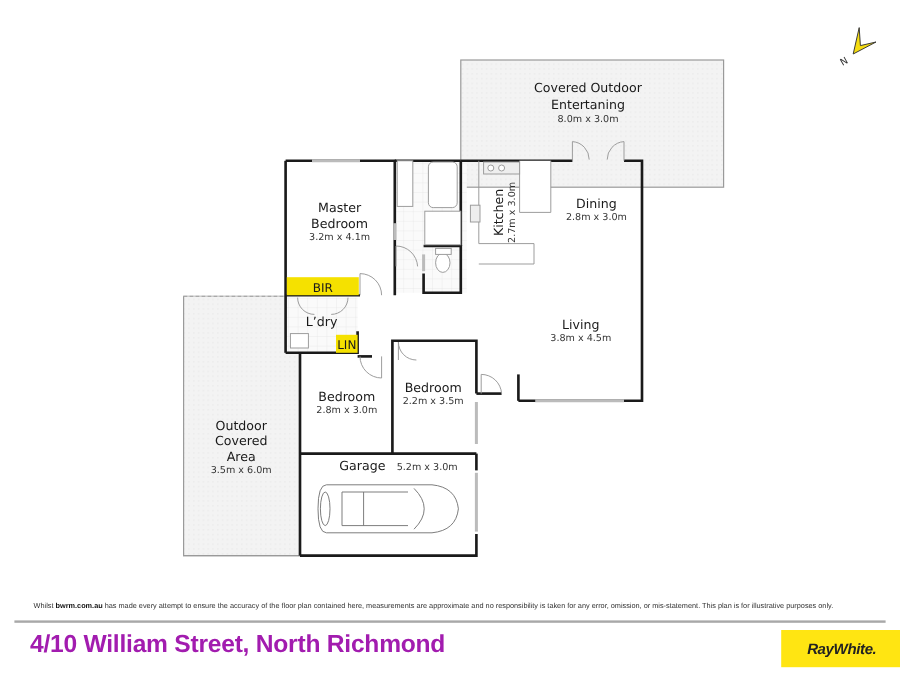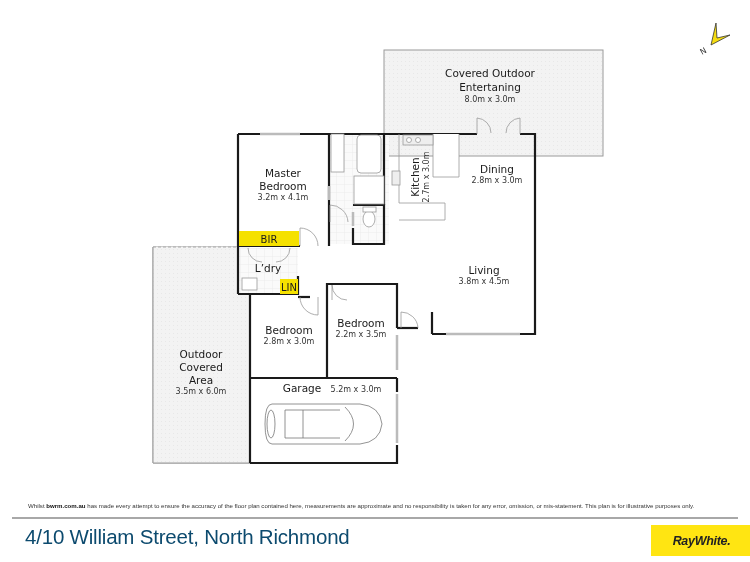--- a/index.html
+++ b/index.html
@@ -4,21 +4,21 @@
 <style>
   html, body { margin:0; padding:0; background:#ffffff; }
   body { width:750px; height:562px; position:relative; overflow:hidden; font-family:"DejaVu Sans", "Liberation Sans", sans-serif; color:#1a1a1a; }
   #plan { position:absolute; left:0; top:0; width:750px; height:495px; }
   .room-label { font-family:"DejaVu Sans", sans-serif; font-size:10.5px; fill:#1a1a1a; text-anchor:middle; }
   .room-dim { font-family:"DejaVu Sans", sans-serif; font-size:8px; fill:#333; text-anchor:middle; }
   .tag-label { font-family:"DejaVu Sans", sans-serif; font-size:10px; fill:#1a1a1a; text-anchor:middle; }
   .disclaimer { position:absolute; left:28px; top:502px; width:720px; font-family:"Liberation Sans", sans-serif; font-size:6.1px; color:#333; white-space:nowrap; }
   .disclaimer b { color:#111; font-weight:bold; }
   .divider { position:absolute; left:12px; top:517px; width:726px; height:2px; background:#a8a8a8; }
-  .address { position:absolute; left:25px; top:525px; font-family:"Liberation Sans", sans-serif; font-weight:normal; font-size:20.5px; color:#0c4a6e; letter-spacing:-0.2px; }
+  .address { position:absolute; left:25px; top:525px; font-family:"Liberation Sans", sans-serif; font-weight:bold; font-size:20.5px; color:#a21caf; letter-spacing:-0.2px; }
   .logo { position:absolute; left:651px; top:525px; width:101px; height:31px; background:#ffe512; display:flex; align-items:center; justify-content:center; }
   .logo span { font-family:"Liberation Sans", sans-serif; font-weight:bold; font-style:italic; font-size:12.5px; color:#222; letter-spacing:-0.3px; }
 </style>
 </head>
 <body>
 
 <svg id="plan" viewBox="0 0 750 495" xmlns="http://www.w3.org/2000/svg">
   <defs>
     <pattern id="tiles" width="8" height="8" patternUnits="userSpaceOnUse">
       <rect width="8" height="8" fill="#fafafa"></rect>

